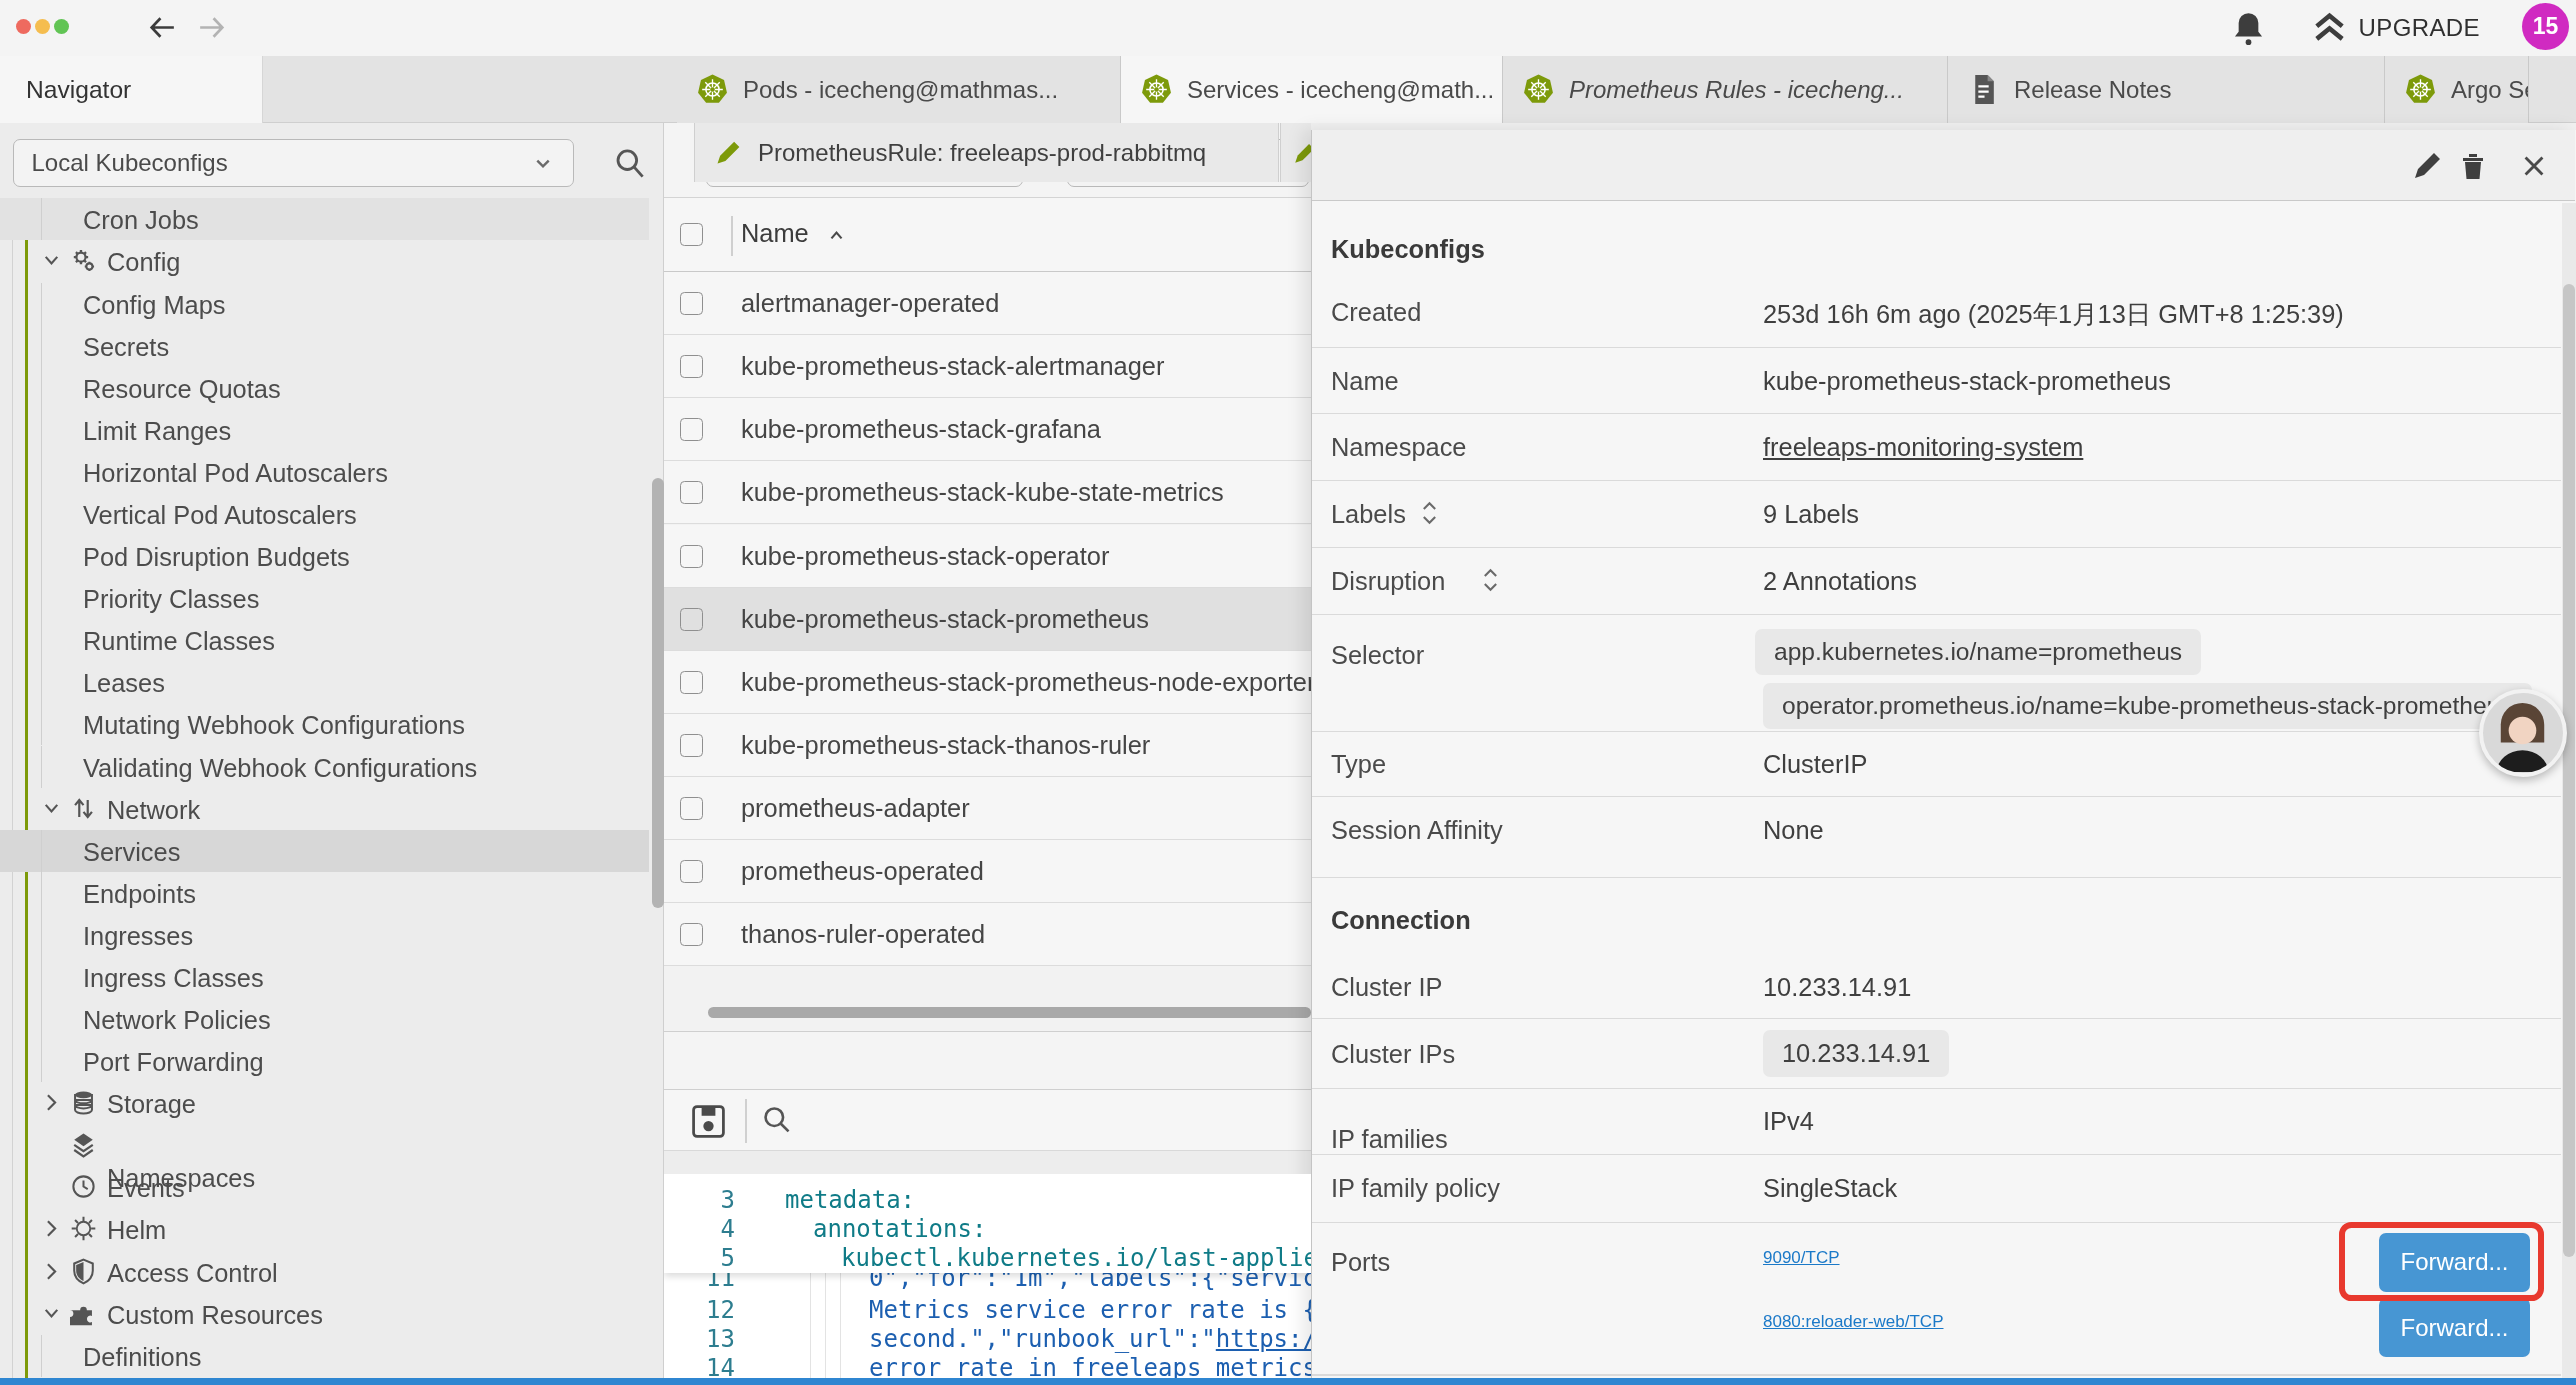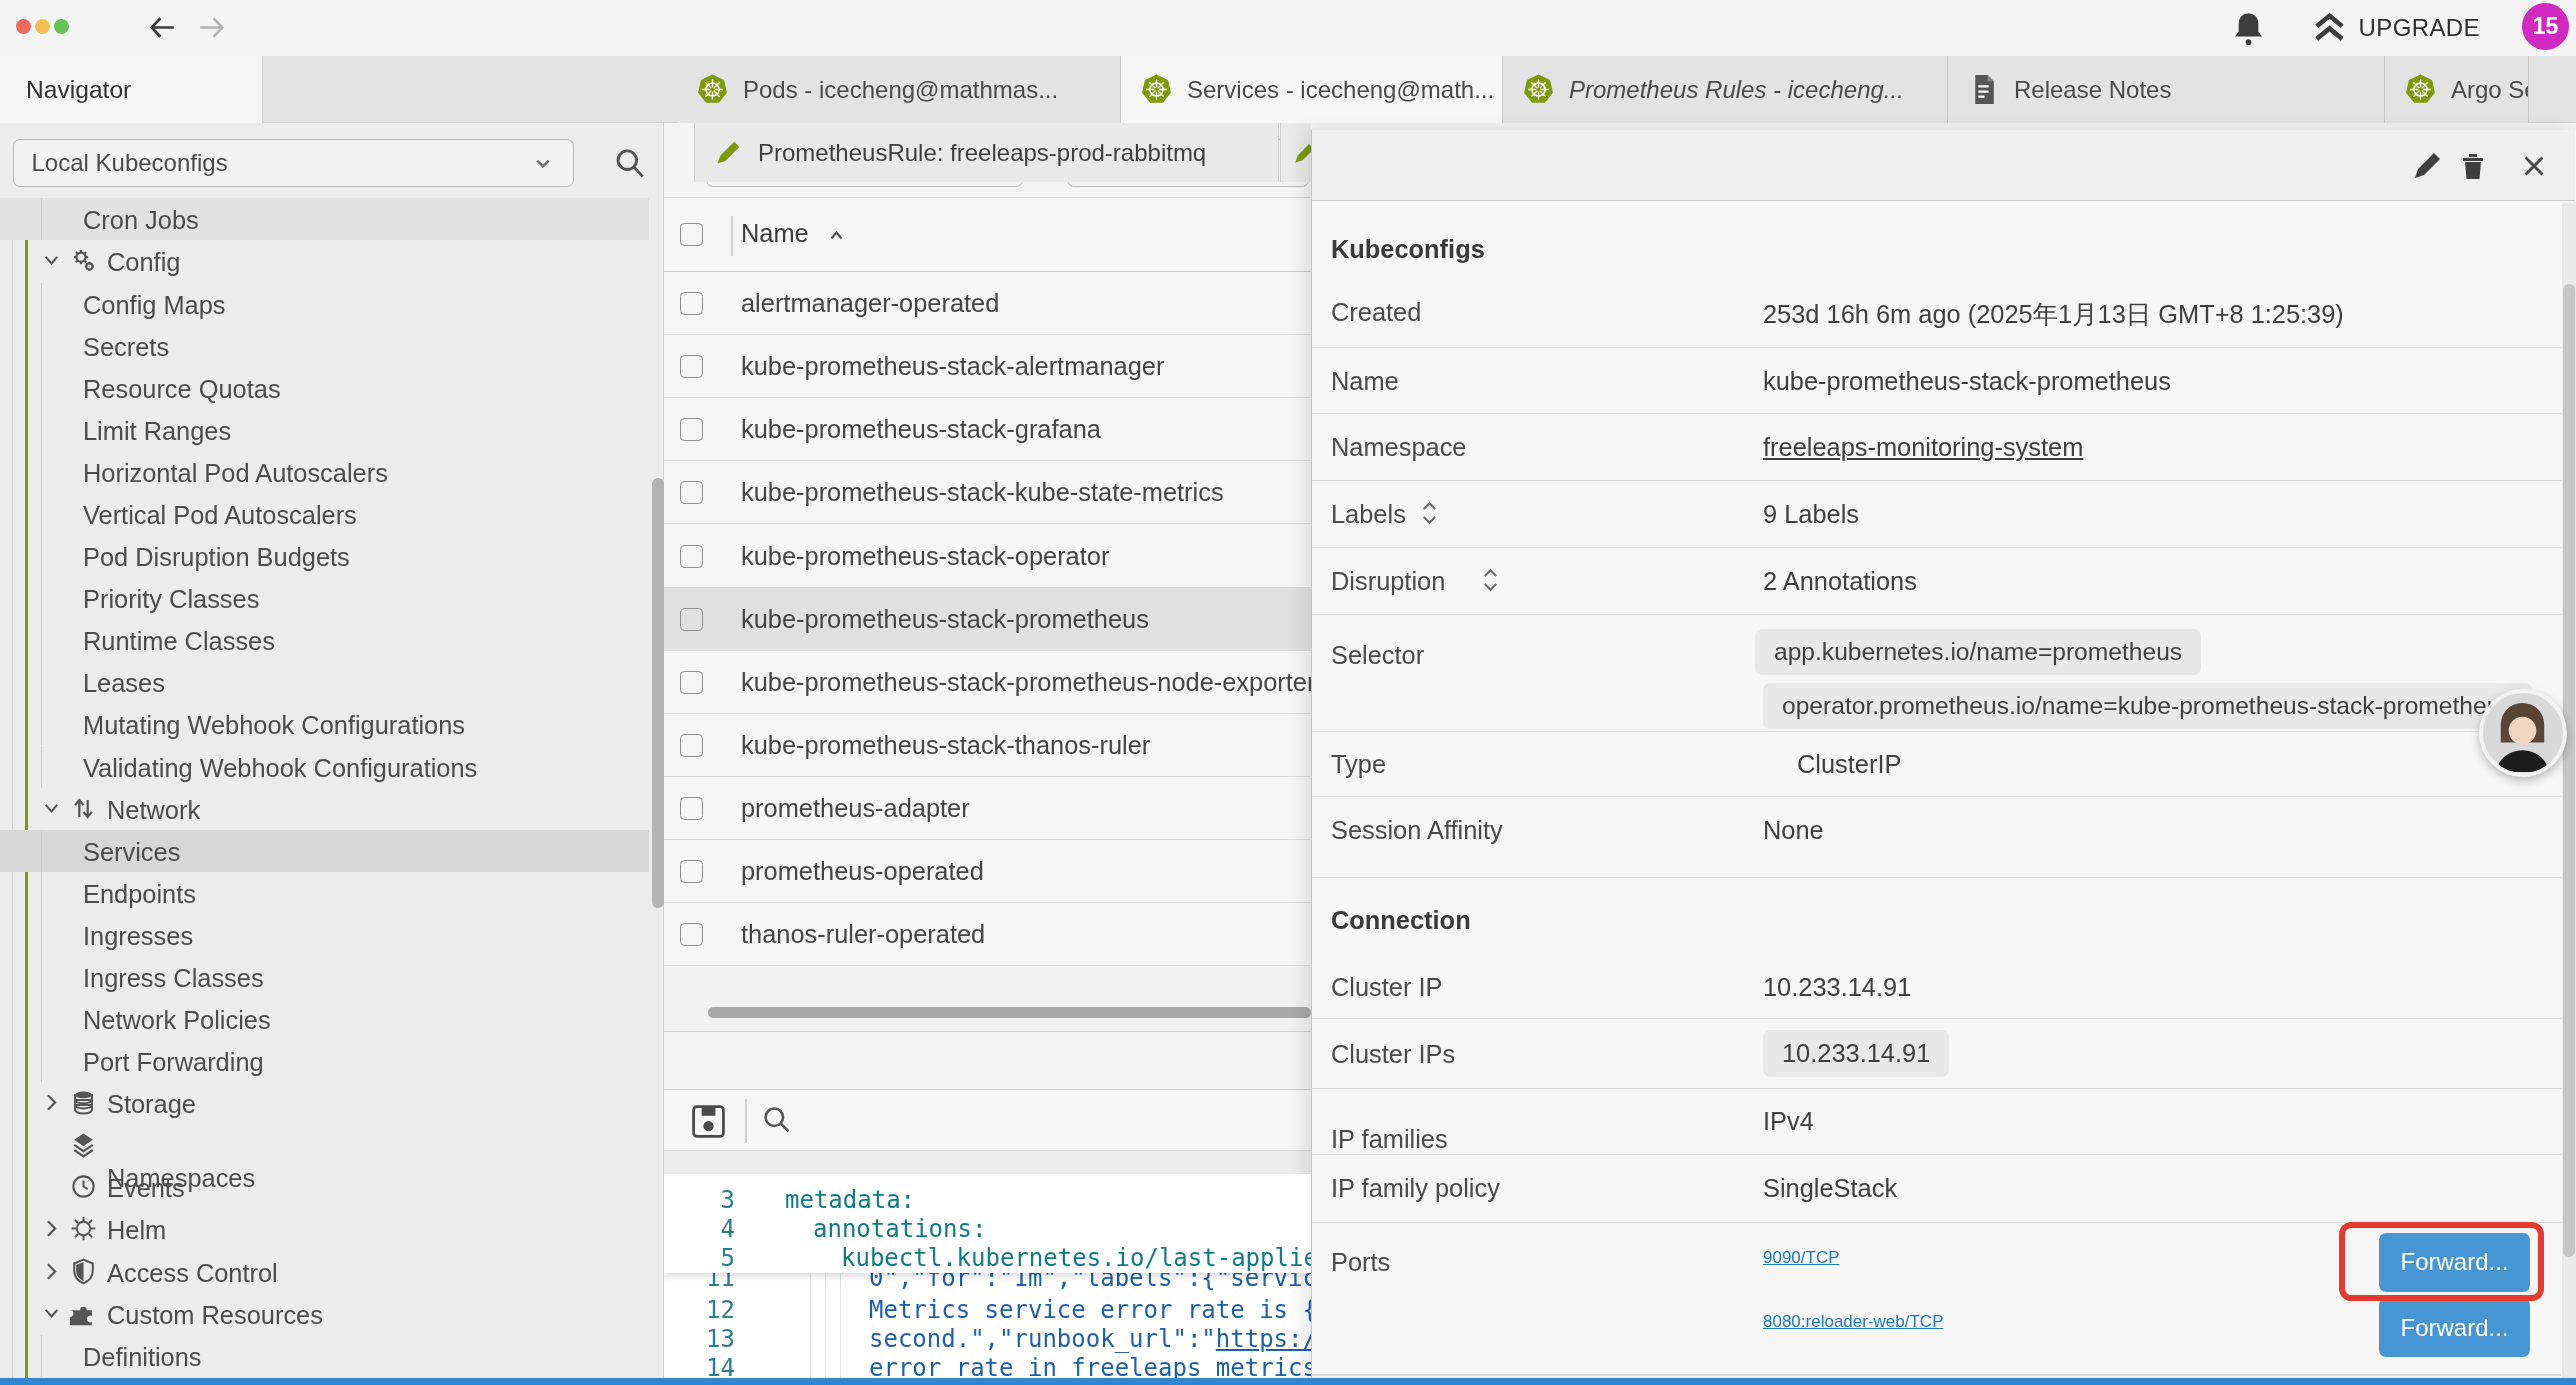--- a/index.html
+++ b/index.html
@@ -613,21 +613,21 @@
     </div>
     <div class="drow" style="top:484px;height:117px;">
       <span class="lab" style="top:26px;">Selector</span>
       <div id="selector-chips">
           <span class="chip" style="position: absolute; left: 443px; top: 14px;">app.kubernetes.io/name=prometheus</span>
           <span class="chip" style="position: absolute; left: 451px; top: 68px;">operator.prometheus.io/name=kube-prometheus-stack-prometheus</span>
         </div>
     </div>
     <div class="drow" style="top:601px;height:66px;">
       <span class="lab" style="top:17.5px;">Type</span>
-      <span class="val" style="top:17.5px;margin-left:34px;">ClusterIP</span>
+      <span class="val" style="top:17.5px;">ClusterIP</span>
     </div>
     <div class="drow" style="top:666px;height:81px;">
       <span class="lab" style="top:19px;">Session Affinity</span>
       <span class="val" style="top:19px;">None</span>
     </div>
 
     <div class="drow" style="top:747px;height:141px;">
       <span class="dsection" style="top:28px;left:19px;position:absolute;">Connection</span>
       <span class="lab" style="top:95px;">Cluster IP</span>
       <span class="val" style="top:95px;">10.233.14.91</span>

